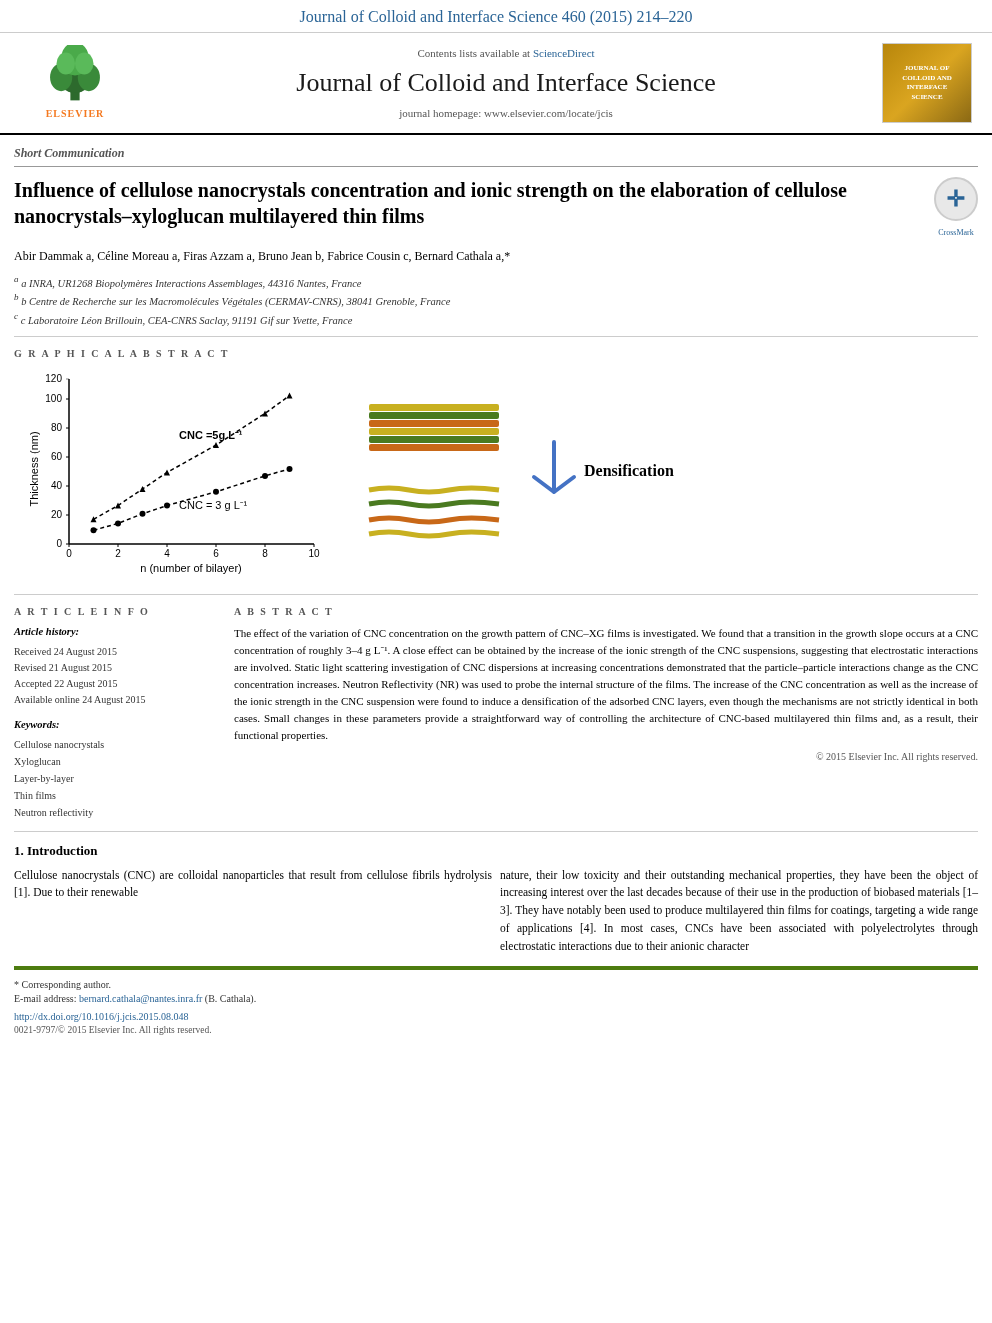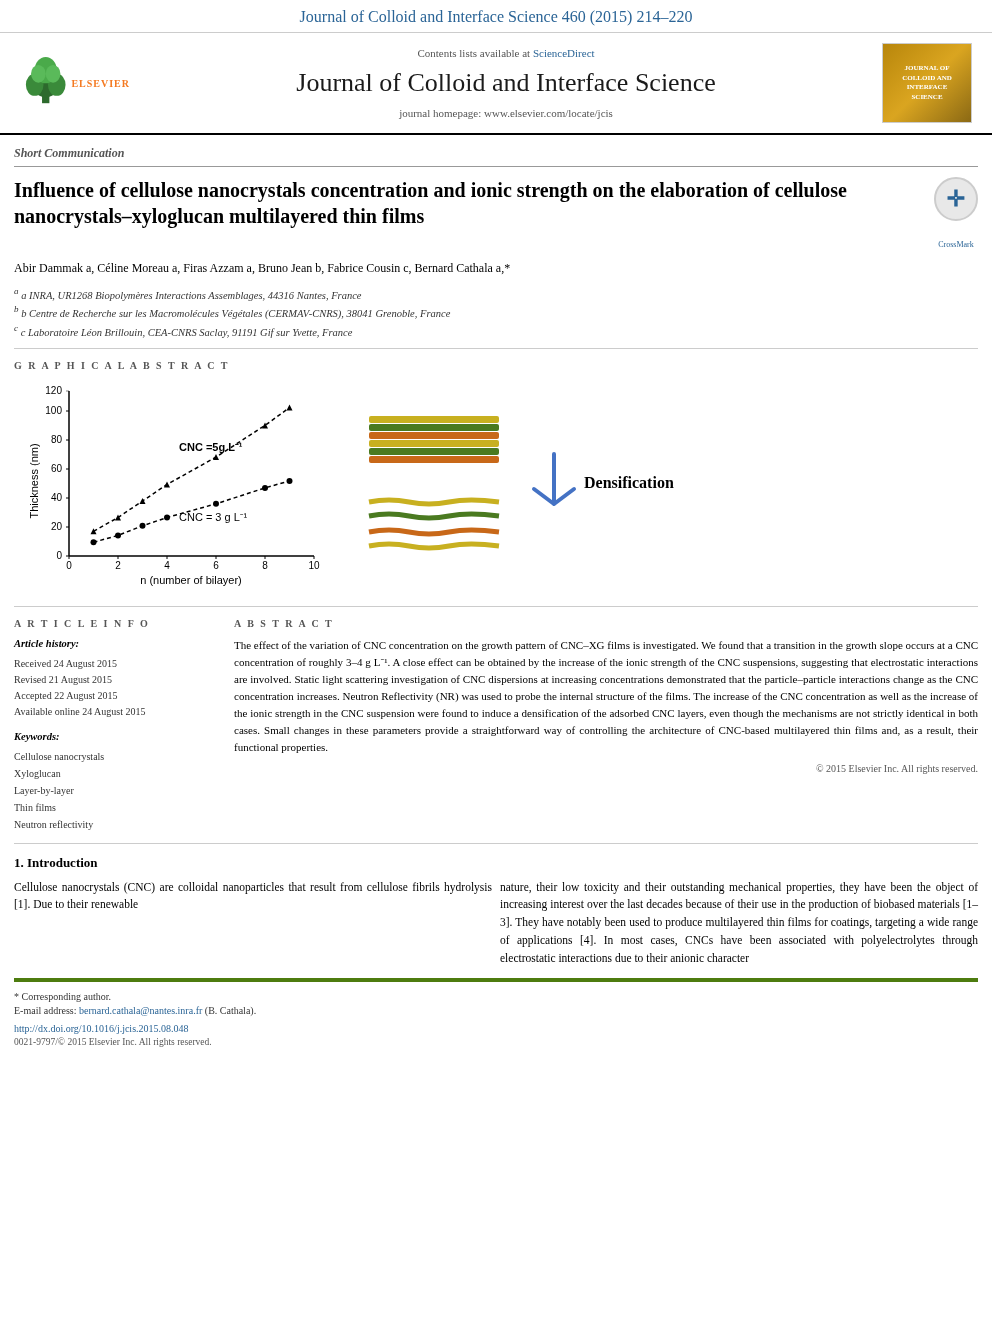--- a/index.html
+++ b/index.html
@@ -54,20 +54,21 @@
       color: #555;
     }
     .journal-header .right-logo {
       width: 100px;
       flex-shrink: 0;
       display: flex;
       justify-content: flex-end;
     }
     .elsevier-logo {
       display: flex;
+      flex-direction: column;
       align-items: center;
       width: 110px;
     }
     .elsevier-tree {
       width: 70px;
       height: 60px;
     }
     .elsevier-label {
       font-size: 10px;
       color: #f47920;
@@ -125,21 +126,21 @@
     }
     .crossmark-cross {
       font-size: 22px;
       color: #2a6496;
       font-weight: bold;
     }
     .crossmark-label {
       font-size: 8px;
       text-align: center;
       color: #2a6496;
-      margin-top: 18px;
+      margin-top: 6px;
     }
     .authors {
       font-size: 12px;
       padding: 4px 0;
       color: #000;
     }
     .affiliations {
       font-size: 10.5px;
       font-style: italic;
       color: #333;

